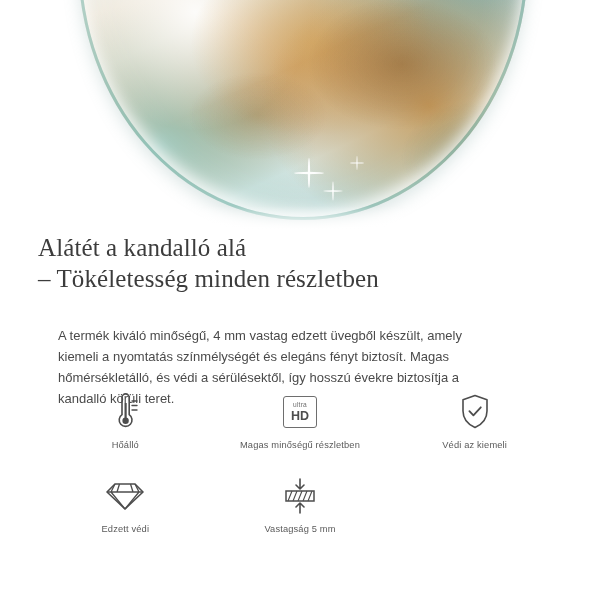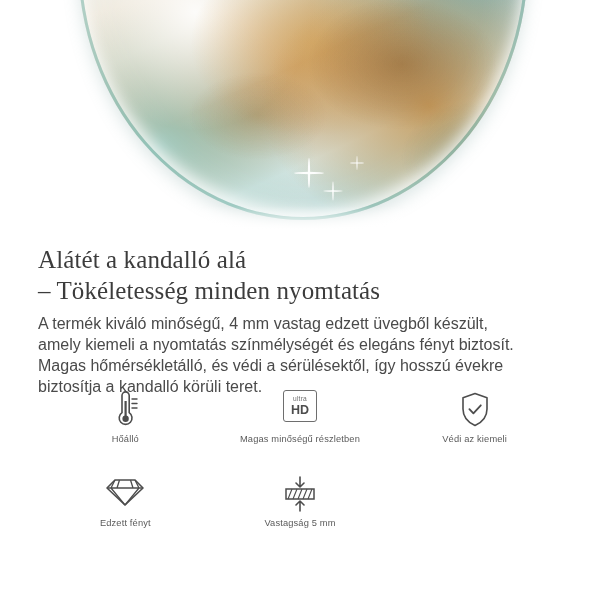--- a/index.html
+++ b/index.html
@@ -88,29 +88,29 @@
     position: absolute;
     left: 0; top: 232px; width: 600px;
   }
   .headline {
     font-family: "Liberation Serif", serif;
     font-size: 25px;
     line-height: 31px;
     color: #3c3c3c;
     font-weight: 400;
     padding: 0 38px;
-    margin-top: 12px;
+    margin-top: 0;
     letter-spacing: .1px;
   }
   .headline .l2 { display: block; }
   .body-copy {
-    padding: 0 38px;
-    margin-top: 7px;
+    padding: 0 58px;
+    margin-top: 31px;
     width: 560px;
-    font-size: 16px;
+    font-size: 13px;
     line-height: 21px;
     color: #4a4a4a;
   }
 
   
   .features {
     position: absolute;
     left: 38px; top: 390px;
     width: 524px;
     display: grid;
@@ -120,23 +120,25 @@
   }
   .feature {
     display: flex;
     flex-direction: column;
     align-items: center;
     justify-content: flex-start;
   }
   .feature-icon {
     height: 44px;
     display: flex;
+    align-items: center;
     justify-content: center;
   }
   .feature-label {
+    margin-top: 6px;
     font-size: 9.3px;
     color: #5a5a5a;
     text-align: center;
     letter-spacing: .15px;
   }
   .hd-badge {
     width: 34px; height: 32px;
     border: 1.4px solid #6e6e6e;
     border-radius: 3px;
     display: flex; flex-direction: column;
@@ -157,21 +159,21 @@
     <div class="hero-edge"></div>
     <div class="hero-sparkle sp1"></div>
     <div class="hero-sparkle sp2"></div>
     <div class="hero-sparkle sp3"></div>
     <div class="hero-fade"></div>
   </div>
 
   <div class="content">
     <h1 class="headline">
       <span>Alátét a kandalló alá</span>
-      <span class="l2">– Tökéletesség minden nyomtatás</span>
+      <span class="l2">– Tökéletesség minden részletben</span>
     </h1>
     <p class="body-copy">A termék kiváló minőségű, 4 mm vastag edzett üvegből készült, amely kiemeli a nyomtatás színmélységét és elegáns fényt biztosít. Magas hőmérsékletálló, és védi a sérülésektől, így hosszú évekre biztosítja a kandalló körüli teret.</p>
   </div>
 
   <div class="features">
 
     <div class="feature">
       <div class="feature-icon">
         <svg width="34" height="40" viewBox="0 0 34 40">
           <path d="M14 5.5a3.6 3.6 0 0 1 7.2 0v17.2a6.4 6.4 0 1 1-7.2 0z" fill="none" stroke="#4d4d4d" stroke-width="1.6"></path>
@@ -203,21 +205,21 @@
       <div class="feature-label">Védi az kiemeli</div>
     </div>
 
     <div class="feature">
       <div class="feature-icon">
         <svg width="40" height="36" viewBox="0 0 40 36">
           <path d="M10 6h20l8 8-18 17L2 14z" fill="none" stroke="#4d4d4d" stroke-width="1.6" stroke-linejoin="round"></path>
           <path d="M2 14h36M10 6l-4 8 14 17M30 6l4 8-14 17M14.5 6l-2.5 8M25.5 6l2.5 8" fill="none" stroke="#4d4d4d" stroke-width="1.3" stroke-linejoin="round"></path>
         </svg>
       </div>
-      <div class="feature-label">Edzett fényt</div>
+      <div class="feature-label">Edzett védi</div>
     </div>
 
 
     <div class="feature">
       <div class="feature-icon">
         <svg width="40" height="40" viewBox="0 0 40 40">
           <path d="M20 3v9M16 9l4 4 4-4" fill="none" stroke="#4d4d4d" stroke-width="1.6" stroke-linecap="round" stroke-linejoin="round"></path>
           <path d="M20 37v-9M16 31l4-4 4 4" fill="none" stroke="#4d4d4d" stroke-width="1.6" stroke-linecap="round" stroke-linejoin="round"></path>
           <rect x="6" y="15" width="28" height="10" fill="none" stroke="#4d4d4d" stroke-width="1.5"></rect>
           <path d="M8 25l4-10M13 25l4-10M18 25l4-10M23 25l4-10M28 25l4-10" stroke="#4d4d4d" stroke-width="1.1"></path>

